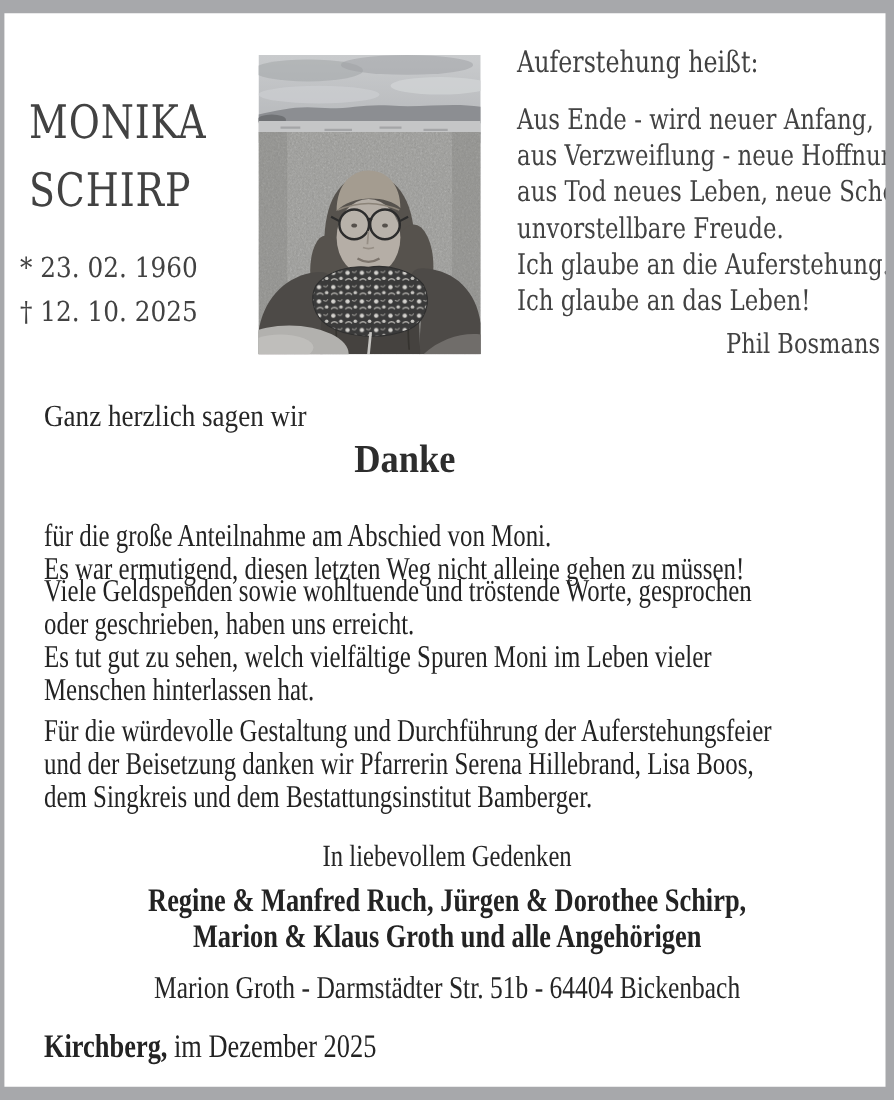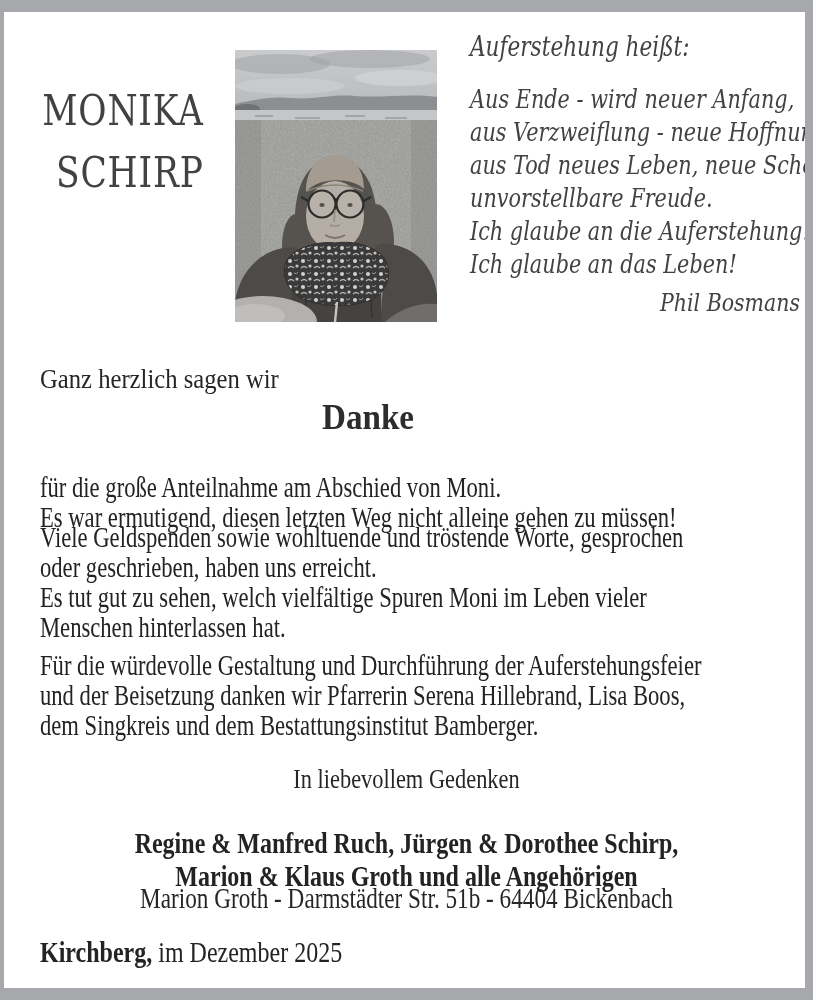--- a/index.html
+++ b/index.html
@@ -11,34 +11,34 @@
     position:absolute;inset:0;box-sizing:border-box;pointer-events:none;z-index:50;
     border-top:12px solid #a7a8ab;border-bottom:12px solid #a7a8ab;
     border-left:4px solid #a7a8ab;border-right:8px solid #a7a8ab;
   }
   .abs{position:absolute;}
 
   
   .cal{font-family:"DejaVu Serif",serif;color:#424242;}
 
   
-  .name-block{left:18px;top:88px;width:204px;text-align:right;}
+  .name-block{left:8px;top:88px;width:204px;text-align:left;}
   .name-line{font-size:42px;line-height:46px;letter-spacing:1px;
     transform:scaleX(.82);transform-origin:center;white-space:nowrap;}
   .name-line.second{margin-top:16px;}
   .dates{margin-top:28px;}
   .date-line{font-size:25px;line-height:40px;transform:scaleX(.9);
     transform-origin:center;white-space:nowrap;}
 
   
   .photo{left:235px;top:50px;width:202px;height:272px;margin:0;}
   .photo svg{display:block;width:202px;height:272px;}
 
   
-  .poem{left:470px;top:30px;width:330px;font-style:italic;}
+  .poem{left:470px;top:40px;width:330px;}
   .poem-title{font-size:27px;line-height:34px;margin-bottom:19px;
     transform:scaleX(.8);transform-origin:left;white-space:nowrap;}
   .poem-line{font-size:26px;line-height:33px;
     transform:scaleX(.8);transform-origin:left;white-space:nowrap;}
   .poem-author{font-size:25px;line-height:33px;margin-top:5px;text-align:right;
     transform:scaleX(.82);transform-origin:right;white-space:nowrap;}
 
   
   .intro{left:40px;top:362px;font-size:28px;line-height:34px;
     transform:scaleX(.88);transform-origin:left;white-space:nowrap;}
@@ -47,37 +47,41 @@
     transform:scaleX(.92);transform-origin:center;}
   .para{left:40px;width:760px;}
   .body-line{font-size:29px;line-height:30px;white-space:nowrap;
     transform:scaleX(.78);transform-origin:left;color:#232323;}
   .p1{top:472px;} .p2{top:522px;} .p3{top:650px;}
 
   
   .centered{left:6px;width:801px;text-align:center;}
   .lead{top:762px;font-size:28px;line-height:34px;
     transform:scaleX(.8);transform-origin:center;white-space:nowrap;}
-  .names{top:826px;font-weight:bold;color:#222;}
+  .names{top:802px;font-weight:bold;color:#222;}
   .names .body-line{font-size:30px;line-height:33px;transform:scaleX(.8);
     transform-origin:center;}
   .address{top:882px;font-size:29px;line-height:32px;
     transform:scaleX(.8);transform-origin:center;white-space:nowrap;}
   .footer{left:40px;top:934px;font-size:30px;line-height:36px;white-space:nowrap;
     transform:scaleX(.8);transform-origin:left;color:#232323;}
   .footer .place{font-weight:bold;}
 </style>
 </head>
 <body>
 
 <div class="frame"></div>
 
 <div class="abs name-block cal">
   <div class="name-line">MONIKA</div>
   <div class="name-line second">SCHIRP</div>
+  <div class="dates">
+    <div class="date-line">* 23. 02. 1960</div>
+    <div class="date-line">† 12. 10. 2025</div>
+  </div>
 </div>
 
 <figure class="abs photo">
   <svg viewBox="0 0 202 272" xmlns="http://www.w3.org/2000/svg">
     <defs>
       <linearGradient id="sky" x1="0" y1="0" x2="0" y2="1">
         <stop offset="0" stop-color="#c9cbcd"></stop>
           <stop offset="1" stop-color="#b2b4b7"></stop>
       </linearGradient>
       <filter id="grain" x="0" y="0" width="100%" height="100%">

